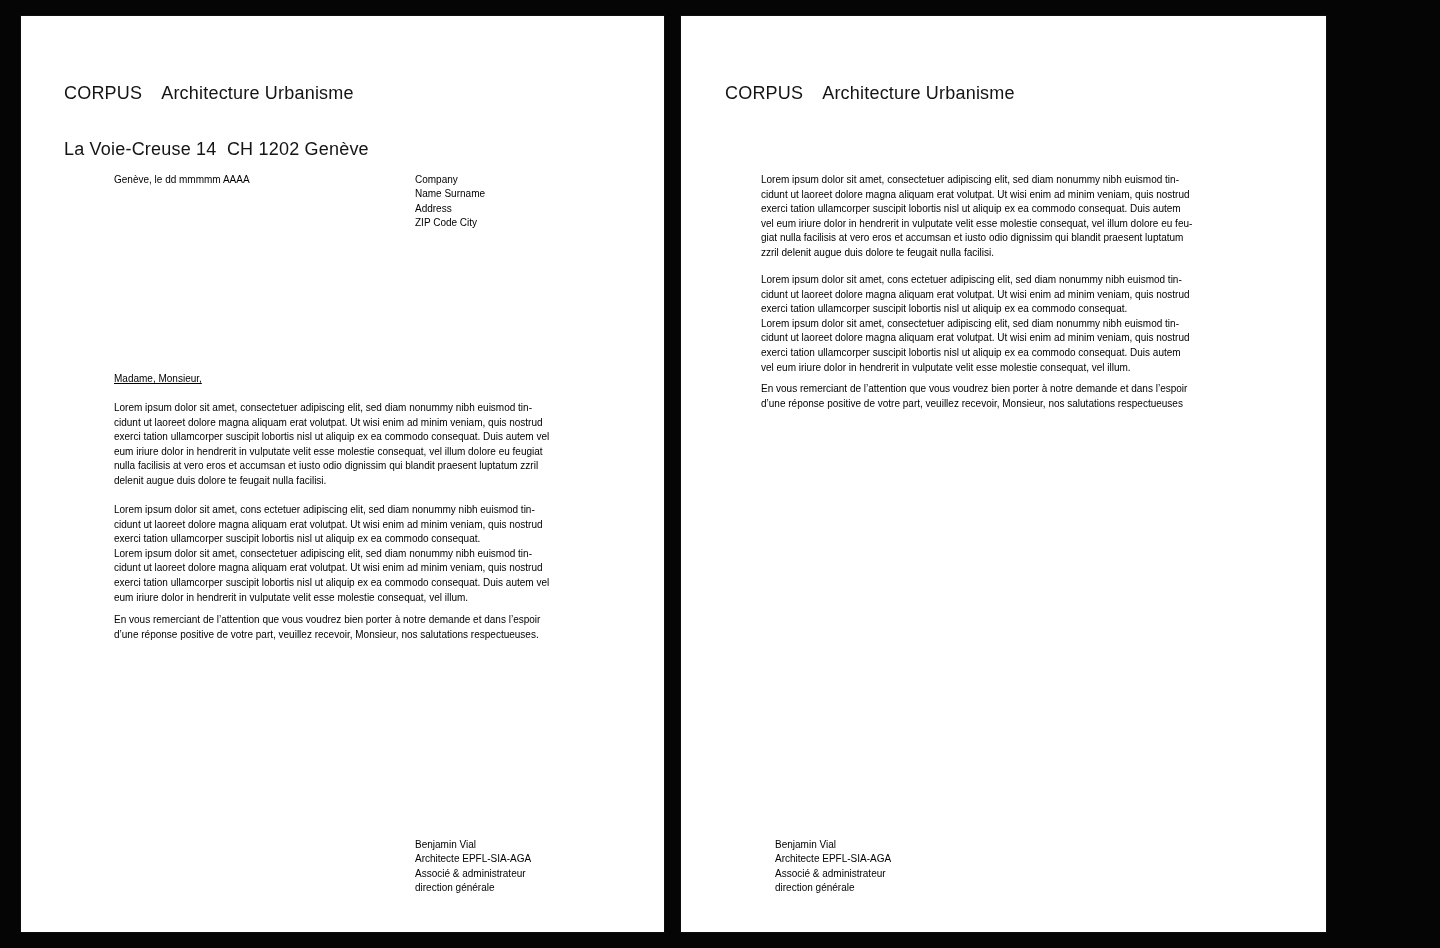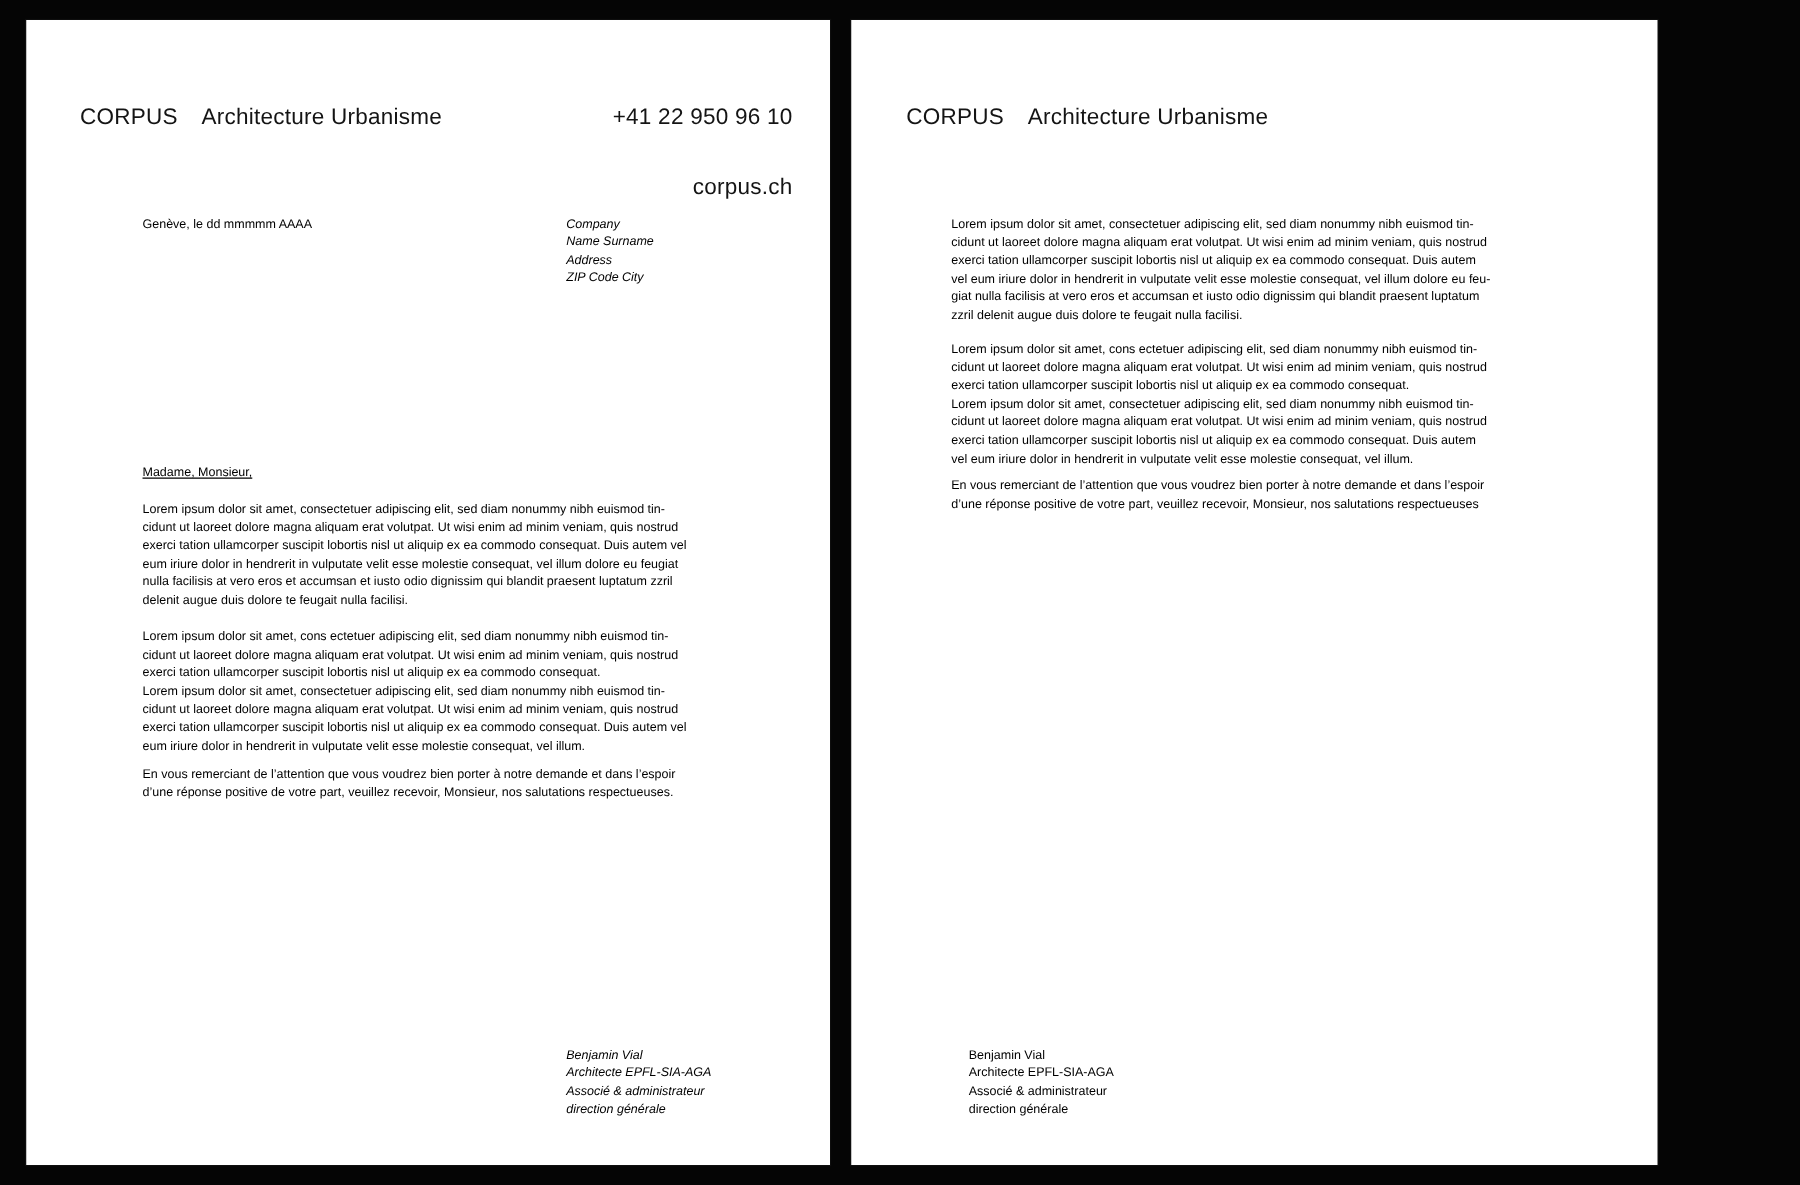--- a/index.html
+++ b/index.html
@@ -49,21 +49,21 @@
 
   
   .txt {
     position: absolute;
     font-size: 10px;
     line-height: 14.6px;
     white-space: pre;
     color: #000000;
   }
   .col-main { left: 93px; }
-  .col-second { left: 432px; font-style: italic; }
+  .col-second { left: 394px; }
 
   .date-line   { top: 157px; }
   .recipient   { top: 157px; line-height: 14.3px; }
   .dossier     { top: 279px; line-height: 14.3px; }
   .salutation  { top: 356px; text-decoration: underline; }
   .para1       { top: 385px; }
   .para2       { top: 487px; }
   .closing-l   { top: 597px; }
   .signature-l { top: 822px; line-height: 14.4px; }
 
@@ -79,24 +79,21 @@
 <div class="stage">
 
   <section class="page page-left">
 
     <header class="letterhead">
       <div class="lh-left">
         <div class="brand-row">
           <span class="brand-name">CORPUS</span>
           <span class="brand-tagline">Architecture Urbanisme</span>
         </div>
-      </div>
-      <div class="lh-right">
-        <div>+41 22 950 96 10</div>
-        <div>corpus.ch</div>
+        <div class="brand-address">La Voie-Creuse 14  CH 1202 Genève</div>
       </div>
     </header>
 
     <div class="txt col-main date-line">Genève, le dd mmmmm AAAA</div>
 
     <div class="txt col-second recipient">Company
 Name Surname
 Address
 ZIP Code City</div>
 

